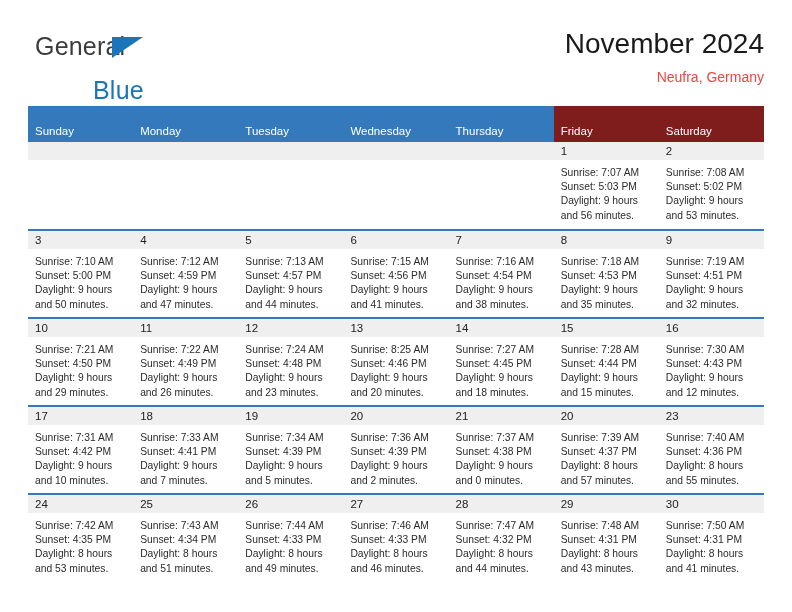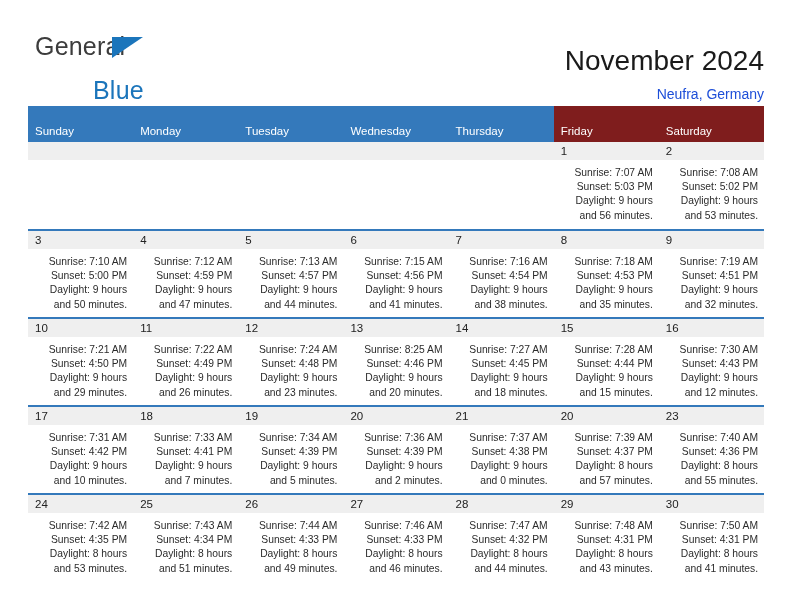--- a/index.html
+++ b/index.html
@@ -68,33 +68,32 @@
     letter-spacing: 0.2px;
     line-height: 1;
     margin-top: 20px;
   }
 
   .title-block {
     position: absolute;
     right: 0;
     top: 0;
     text-align: right;
-    margin-top: 17px;
   }
   .cal-title {
     font-size: 28px;
     color: #1a1a1a;
     line-height: 1.15;
     font-weight: normal;
     margin: 0;
     white-space: nowrap;
   }
   .cal-subtitle {
     font-size: 14px;
-    color: #1d4ed8;
+    color: #ef4444;
     margin: 10px 0 0 0;
     line-height: 1.1;
     white-space: nowrap;
   }
 
   
   .calendar {
     position: absolute;
     left: 28px;
     top: 106px;
@@ -139,21 +138,20 @@
     background: #efefef;
     height: 18px;
     line-height: 18px;
     padding: 0 0 0 7px;
     font-size: 11.5px;
     color: #222222;
   }
 
   .cell-body {
     padding: 6px 6px 0 7px;
-    text-align: right;
   }
   .cell-body .line {
     font-size: 10.3px;
     line-height: 14.2px;
     color: #2b2b2b;
     white-space: nowrap;
   }
 </style>
 </head>
 <body>

